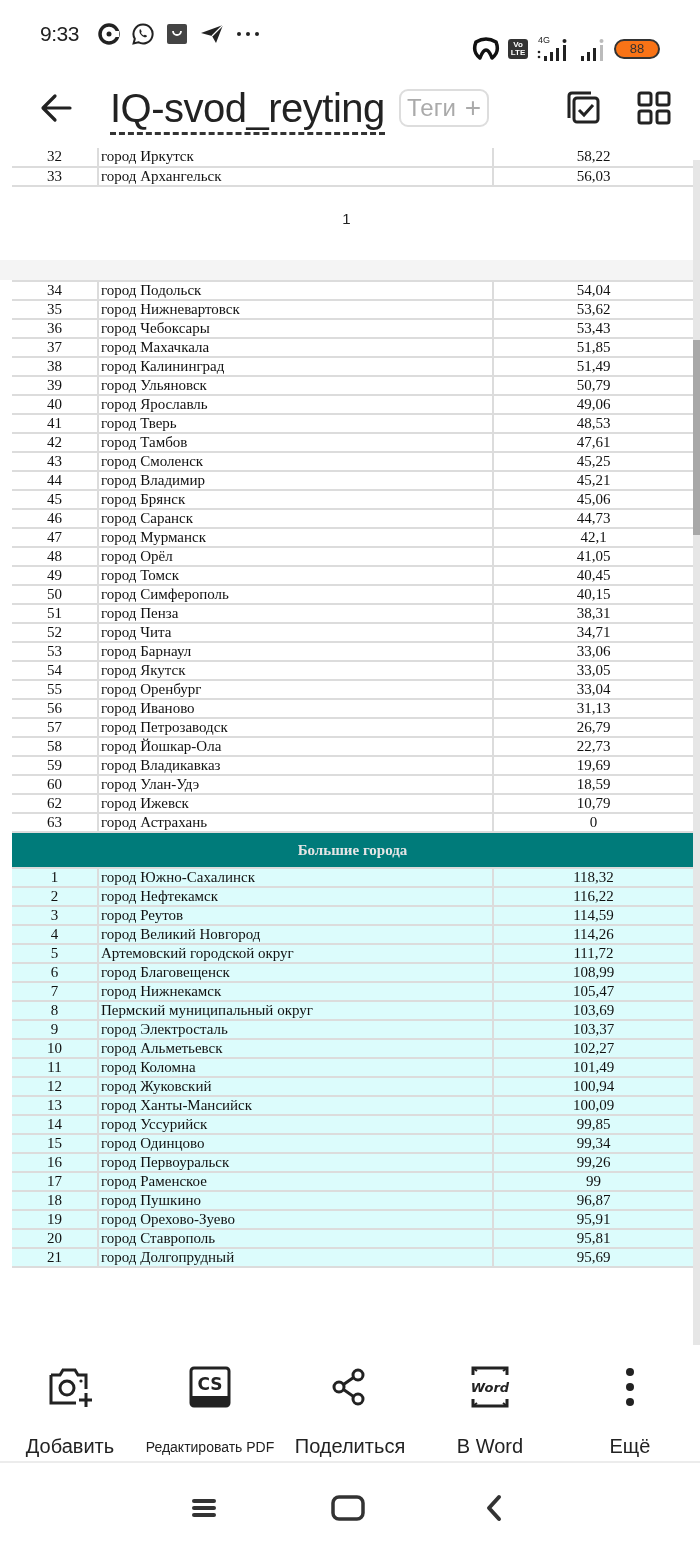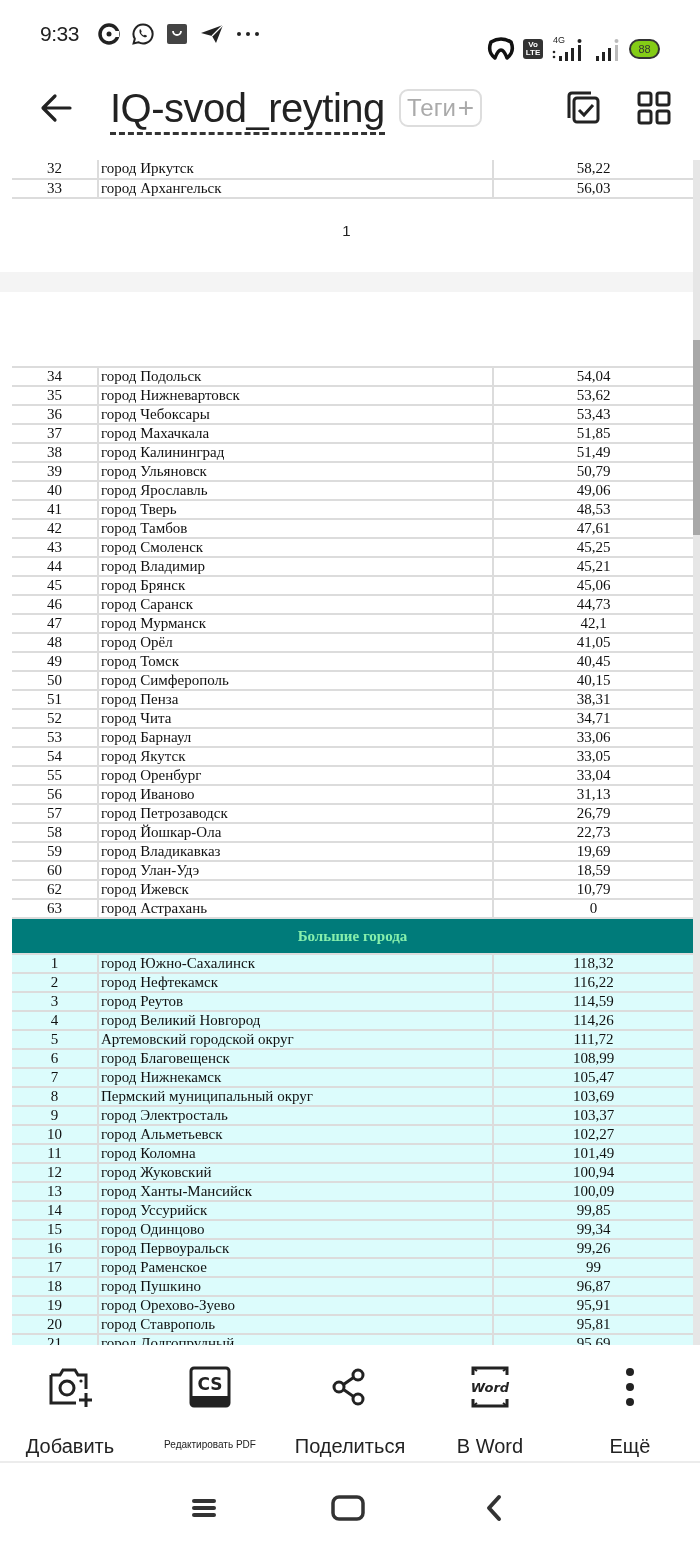--- a/index.html
+++ b/index.html
@@ -5,53 +5,53 @@
   * { box-sizing: border-box; margin: 0; padding: 0; }
   html, body { width: 700px; height: 1556px; overflow: hidden; background: #ffffff; }
   body { position: relative; font-family: "Liberation Sans", sans-serif; color: #222; }
 
   
   .status-bar { position: absolute; top: 0; left: 0; width: 700px; height: 68px; display: flex; align-items: center; padding: 8px 40px; }
   .status-time { font-size: 21px; color: #222; margin-right: 8px; letter-spacing: -0.5px; }
   .status-left { display: flex; align-items: center; gap: 10px; }
   .status-right { margin-left: auto; display: flex; align-items: center; gap: 8px; margin-top: 29px; }
   .sb-icon { display: inline-flex; align-items: flex-end; justify-content: center; }
-  .battery { border: 2px solid #333; border-radius: 10px; width: 31px; height: 20px; font-size: 11px; display: flex; align-items: center; justify-content: center; color: #333; background: #84cc16; }
+  .battery { border: 2px solid #333; border-radius: 10px; width: 46px; height: 20px; font-size: 13px; display: flex; align-items: center; justify-content: center; color: #333; background: #f97316; }
   .volte { background: #333; color: #fff; font-size: 8px; line-height: 8px; border-radius: 3px; padding: 2px; text-align: center; width: 20px; height: 20px; font-weight: bold; }
 
   
   .app-header { position: absolute; top: 68px; left: 0; width: 600px; height: 92px; display: flex; align-items: center; }
   .back-btn { position: absolute; left: 36px; top: 20px; width: 40px; height: 40px; display: flex; align-items: center; justify-content: center; }
   .doc-title { position: absolute; left: 110px; top: 18px; font-size: 40px; color: #222; letter-spacing: -0.5px; border-bottom: 3px dashed #333; line-height: 44px; padding-bottom: 2px; }
-  .tags-btn { position: absolute; left: 399px; top: 21px; height: 38px; border: 2px solid #ddd; border-radius: 9px; padding: 0 6px; font-size: 24px; color: #aaa; display: flex; align-items: center; }
+  .tags-btn { position: absolute; left: 399px; top: 21px; height: 38px; border: 2px solid #ddd; border-radius: 9px; padding: 0 6px; font-size: 24px; color: #aaa; display: flex; align-items: center; gap: 7px; }
   .hdr-icon { position: absolute; top: 22px; width: 36px; height: 36px; }
 
   
-  .viewport { position: absolute; top: 160px; left: 0; width: 700px; height: 1185px; overflow: hidden; background: #fff; }
+  .viewport { position: absolute; top: 148px; left: 0; width: 700px; height: 1185px; overflow: hidden; background: #fff; }
   .page { position: absolute; left: 0; width: 693px; background: #fff; }
   .page-gap { position: absolute; left: 0; top: 112px; width: 693px; height: 20px; background: #f4f4f4; }
   .page-number { position: absolute; top: 62px; left: 0; width: 693px; text-align: center; font-size: 15px; color: #222; }
 
   table.rating { border-collapse: collapse; table-layout: fixed; width: 681px; margin-left: 12px; font-family: "Liberation Serif", serif; font-size: 15px; color: #111; }
   table.rating td { height: 18.9px; line-height: 17px; border-bottom: 2px solid #dcdcdc; padding: 0; white-space: nowrap; overflow: hidden; }
   table.rating td.c-num { width: 86px; text-align: center; border-right: 2px solid #dcdcdc; }
   table.rating td.c-name { width: 395px; padding-left: 2px; border-right: 2px solid #dcdcdc; }
   table.rating td.c-val { text-align: center; }
   table.rating tr.big td { background: #dcfcfc; }
-  .section-header td { background: #007b7a; color: #86efac; font-weight: bold; text-align: center; height: 36px !important; border-bottom: 2px solid #dcdcdc; font-size: 15px; }
+  .section-header td { background: #007b7a; color: #e5e5e5; font-weight: bold; text-align: center; height: 36px !important; border-bottom: 2px solid #dcdcdc; font-size: 15px; }
 
   .scroll-track { position: absolute; top: 160px; left: 693px; width: 7px; height: 1185px; background: #e6e6e6; }
   .scroll-thumb { position: absolute; top: 180px; left: 0; width: 7px; height: 195px; background: #a8a8a8; }
 
   
   .toolbar { position: absolute; top: 1345px; left: 0; width: 700px; height: 118px; background: #fff; border-bottom: 2px solid #ececec; display: flex; }
   .tool { width: 140px; display: flex; flex-direction: column; align-items: center; padding-top: 20px; }
   .tool-icon { width: 44px; height: 44px; display: flex; align-items: center; justify-content: center; }
   .tool-label { margin-top: 26px; font-size: 20px; color: #222; white-space: nowrap; }
-  .tool-label.small { font-size: 10px; margin-top: 30px; }
+  .tool-label.small { font-size: 14px; margin-top: 30px; }
 
   
   .navbar { position: absolute; top: 1465px; left: 0; width: 700px; height: 91px; background: #fff; }
   .nav-btn { position: absolute; top: 28px; width: 36px; height: 30px; display: flex; align-items: center; justify-content: center; }
 </style>
 </head>
 <body>
 
 <div class="status-bar">
   <div class="status-left">
@@ -164,21 +164,21 @@
             <td class="c-name">город Архангельск</td>
             <td class="c-val">56,03</td>
           </tr>
         </tbody>
     </table>
     <div class="page-number">1</div>
   </div>
   <div class="page-gap"></div>
 
   <div class="page" style="top:132px; height:1100px;">
-    <table class="rating" style="margin-top:74px; border-top:2px solid #dcdcdc;font-family:Liberation Serif, serif;">
+    <table class="rating" style="border-top:2px solid #dcdcdc;font-family:Liberation Serif, serif;">
       <tbody id="tbody-p2">
           <tr>
             <td class="c-num">34</td>
             <td class="c-name">город Подольск</td>
             <td class="c-val">54,04</td>
           </tr>
           <tr>
             <td class="c-num">35</td>
             <td class="c-name">город Нижневартовск</td>
             <td class="c-val">53,62</td>

